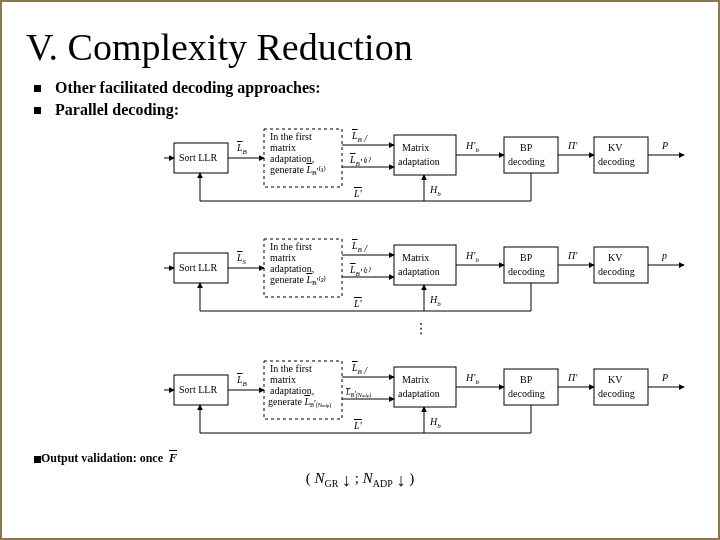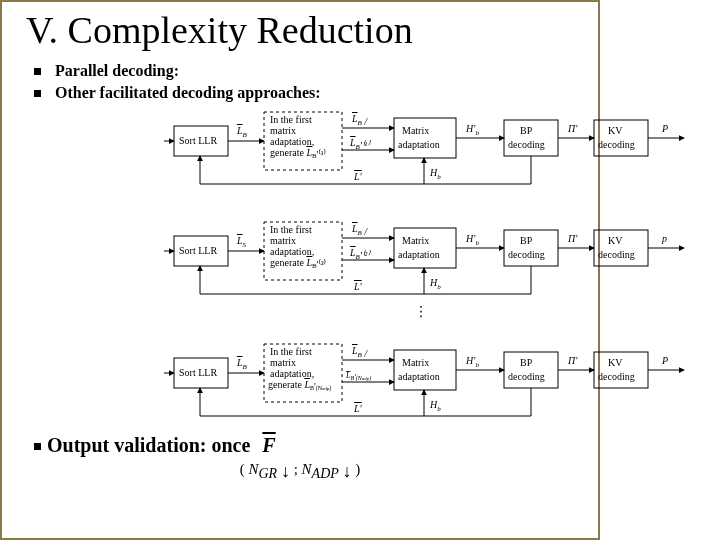--- a/index.html
+++ b/index.html
@@ -7,25 +7,25 @@
     padding: 0;
     width: 720px;
     height: 540px;
     font-family: "Times New Roman", Times, serif;
     background: #fff;
     color: #000;
     overflow: hidden;
   }
   .slide {
     position: relative;
-    width: 600px;
+    width: 720px;
     height: 540px;
     box-sizing: border-box;
     border: 2px solid #8a7a4a;
-    padding: 4px 22px 12px 22px;
+    padding: 21px 22px 12px 22px;
   }
   .title {
     font-size: 38px;
     margin: 2px 0 10px 2px;
     font-weight: normal;
   }
   .bullets {
     margin: 0 0 0 10px;
     padding: 0;
     list-style: none;
@@ -42,22 +42,21 @@
     width: 7px;
     height: 7px;
     background: #000;
     margin-top: 6px;
     flex: 0 0 auto;
   }
   .bullet-last {
     display: flex;
     align-items: center;
     flex-wrap: wrap;
-    gap: 6px;
-    font-size: 20px;
+    font-size: 12px;
     font-weight: bold;
     margin: 8px 0 0 10px;
   }
   .bullet-last .bullet-marker { margin-top: 1px; }
   .overbar {
     text-decoration: overline;
     font-style: italic;
     font-family: "Times New Roman", serif;
   }
   .diagram-wrap {
@@ -80,44 +79,44 @@
     font-family: "Times New Roman", serif;
     font-size: 10px;
     font-style: italic;
     fill: #000;
   }
   .tick-note {
     text-align: center;
     font-size: 15px;
     margin-top: 4px;
   }
-  .sub { font-size: 14px; vertical-align: sub; font-style: italic; }
+  .sub { font-size: 10px; vertical-align: sub; }
   .cal { font-family: "Segoe Script","Brush Script MT",cursive; font-style: italic; }
   .darrow {
     display: inline-block;
     transform: translateY(3px);
     font-size: 18px;
     line-height: 0.5;
   }
 </style>
 </head>
 <body>
 
 <div class="slide">
 
   <div class="title">V. Complexity Reduction</div>
 
   <ul class="bullets">
     <li>
       <span class="bullet-marker"></span>
-      <span>Parallel decoding:</span>
+      <span>Other facilitated decoding approaches:</span>
     </li>
     <li>
       <span class="bullet-marker"></span>
-      <span>Other facilitated decoding approaches:</span>
+      <span>Parallel decoding:</span>
     </li>
   </ul>
 
   <div class="diagram-wrap">
     <svg viewBox="0 0 540 320">
       <defs>
         <marker id="ah" viewBox="0 0 8 8" refX="7" refY="4" markerWidth="6" markerHeight="6" orient="auto">
           <path d="M0 0 L8 4 L0 8 z" fill="#000"></path>
         </marker>
       </defs>

